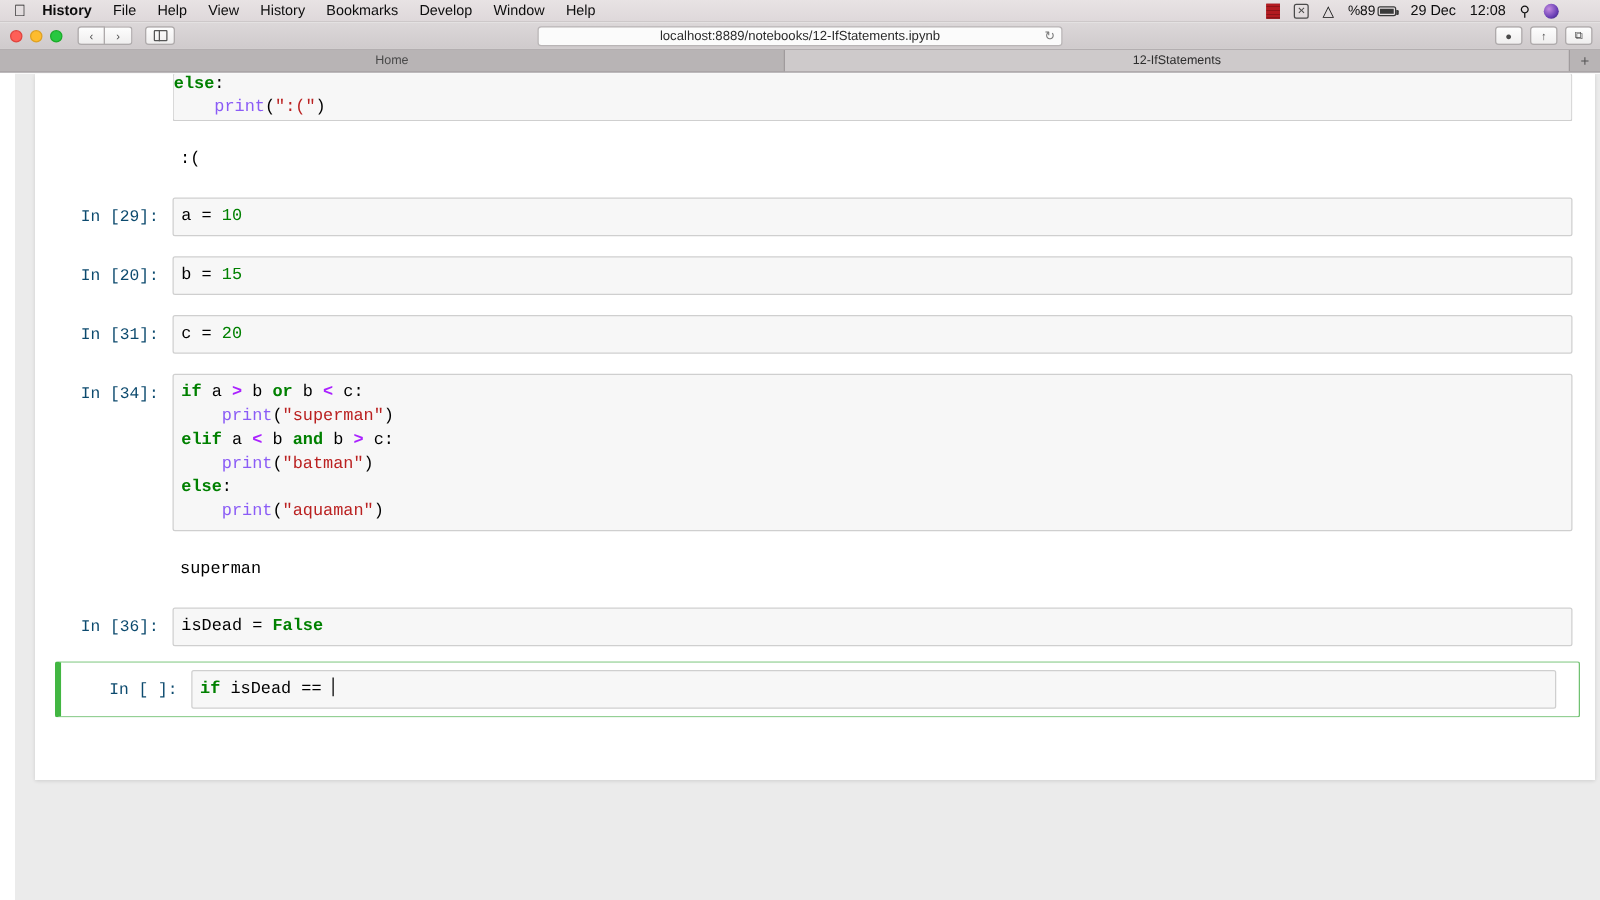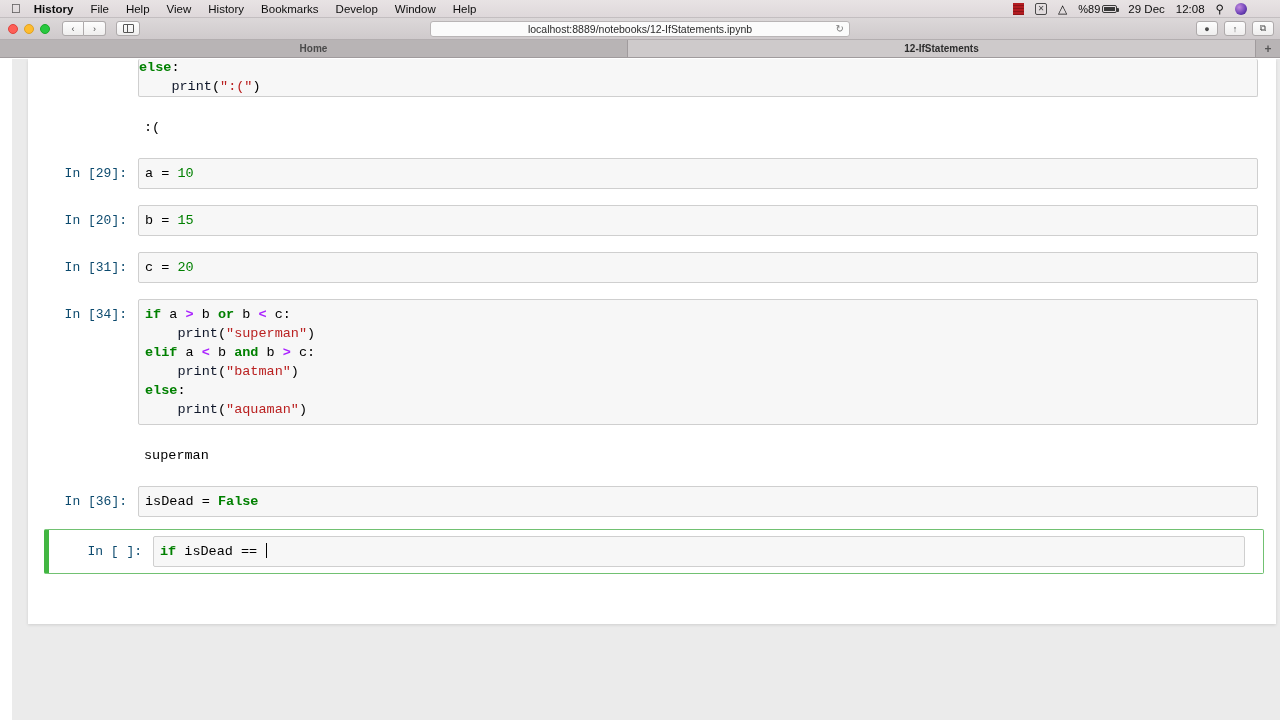--- a/index.html
+++ b/index.html
@@ -73,21 +73,21 @@
     font-size:10.5px; color:#2b2b2b;
   }
   #urlbar .reload{ position:absolute; right:5px; font-size:10px; color:#7a7a7a; }
   .tb-right{ position:absolute; right:6px; display:flex; align-items:center; }
 
   
   #tabbar{
     height:18px; width:100%;
     background:#b8b4b5;
     border-bottom:1px solid #a09b9d;
-    display:flex; align-items:stretch; font-size:10px; color:#3d3d3d;font-weight:bold;
+    display:flex; align-items:stretch; font-size:10px; color:#3d3d3d;
   }
   .tab{
     flex:1; display:flex; align-items:center; justify-content:center;
     border-right:1px solid #a09b9d; background:#b8b4b5; color:#4a4a4a;
   }
   .tab.active{ background:#cecacb; color:#2d2d2d; }
   .tab-plus{ width:24px; display:flex;align-items:center;justify-content:center;
     background:#b8b4b5; font-size:12px; color:#555; }
 
   
@@ -117,21 +117,21 @@
     padding:5px 0 5px 6px;
     font-family:"Liberation Mono", monospace; font-size:13.5px;
     line-height:19px; color:#000; white-space:pre;
   }
   .outputarea{
     flex:1; padding:5px 0 5px 6px;
     font-family:"Liberation Mono", monospace; font-size:13.5px;
     line-height:19px; color:#000; white-space:pre;
   }
   .kw{ color:#008000; font-weight:bold; }
-  .fn{ color:#0f172a; }
+  .fn{ color:#8b5cf6; }
   .str{ color:#ba2121; }
   .num{ color:#008000; }
   .op{ color:#aa22ff; font-weight:bold; }
   .bi{ color:#008000; font-weight:bold; }
 
   .cell{ padding:8px 0; }
   .cell.first{ padding-top:0; }
   .cell.selected{
     border:1px solid #71c172; border-left:5px solid #42b642;
     background:#fff; margin:4px 12px 4px 16px; padding:6px 0 6px 0;

